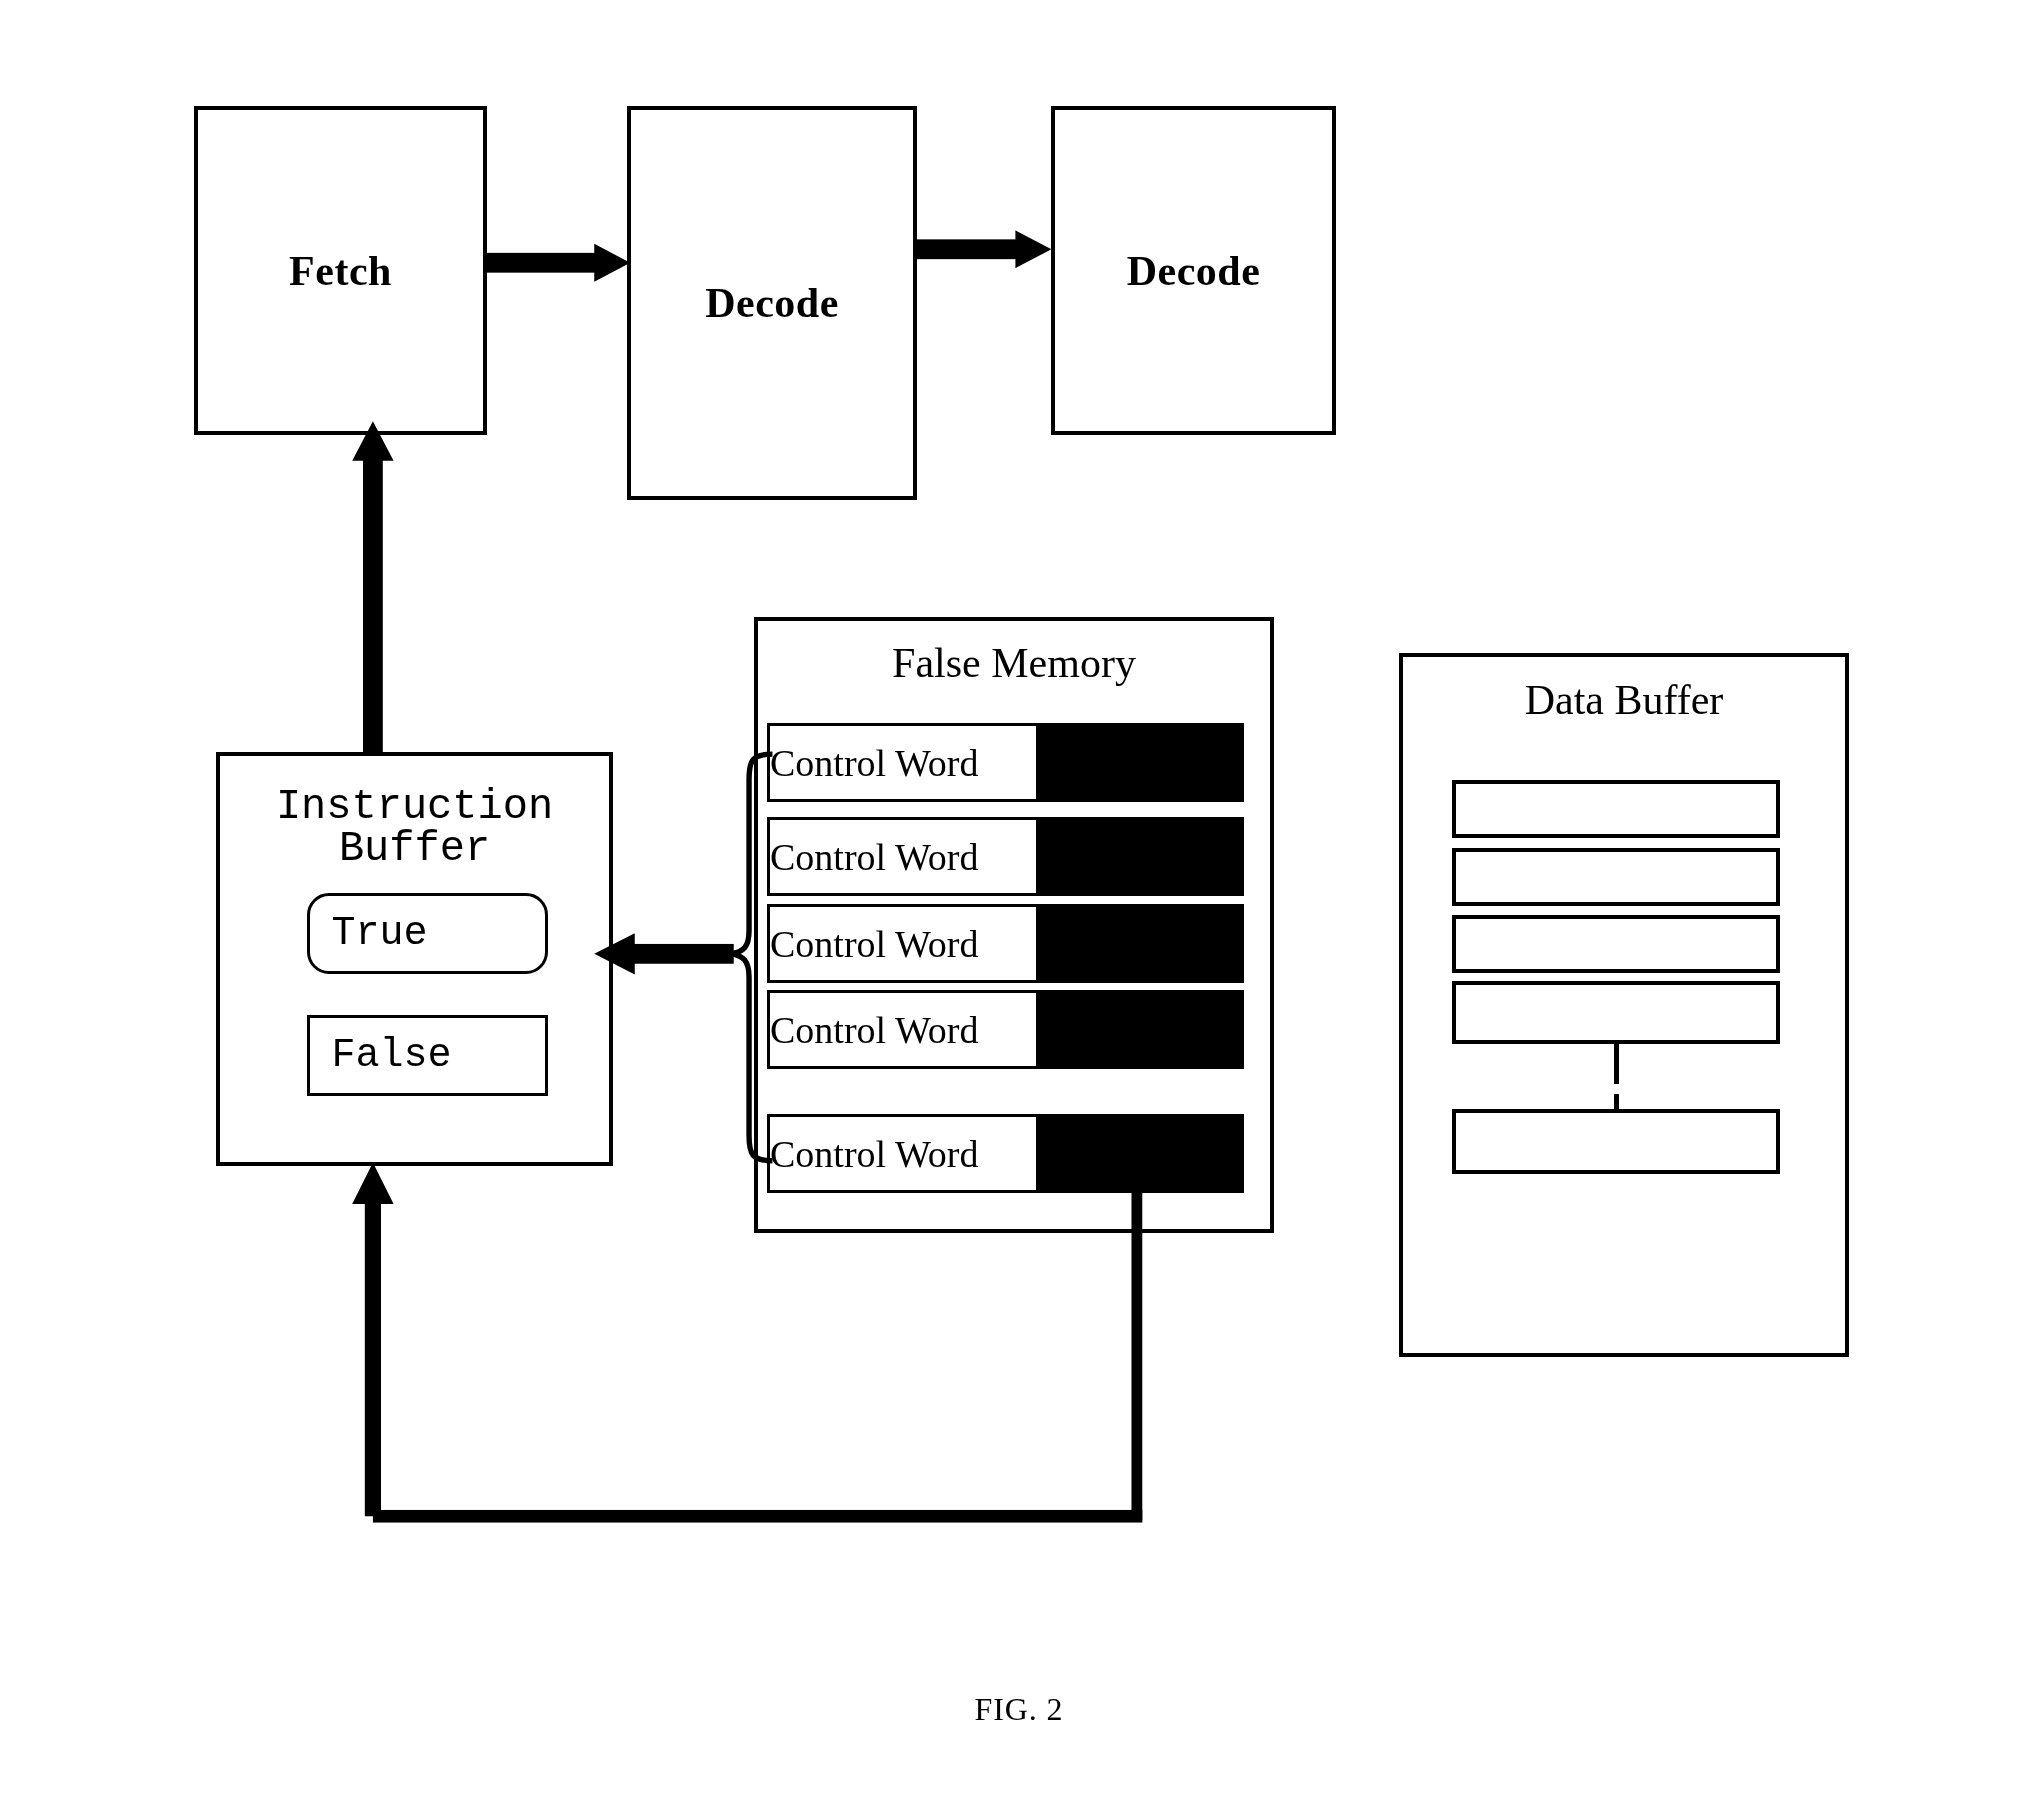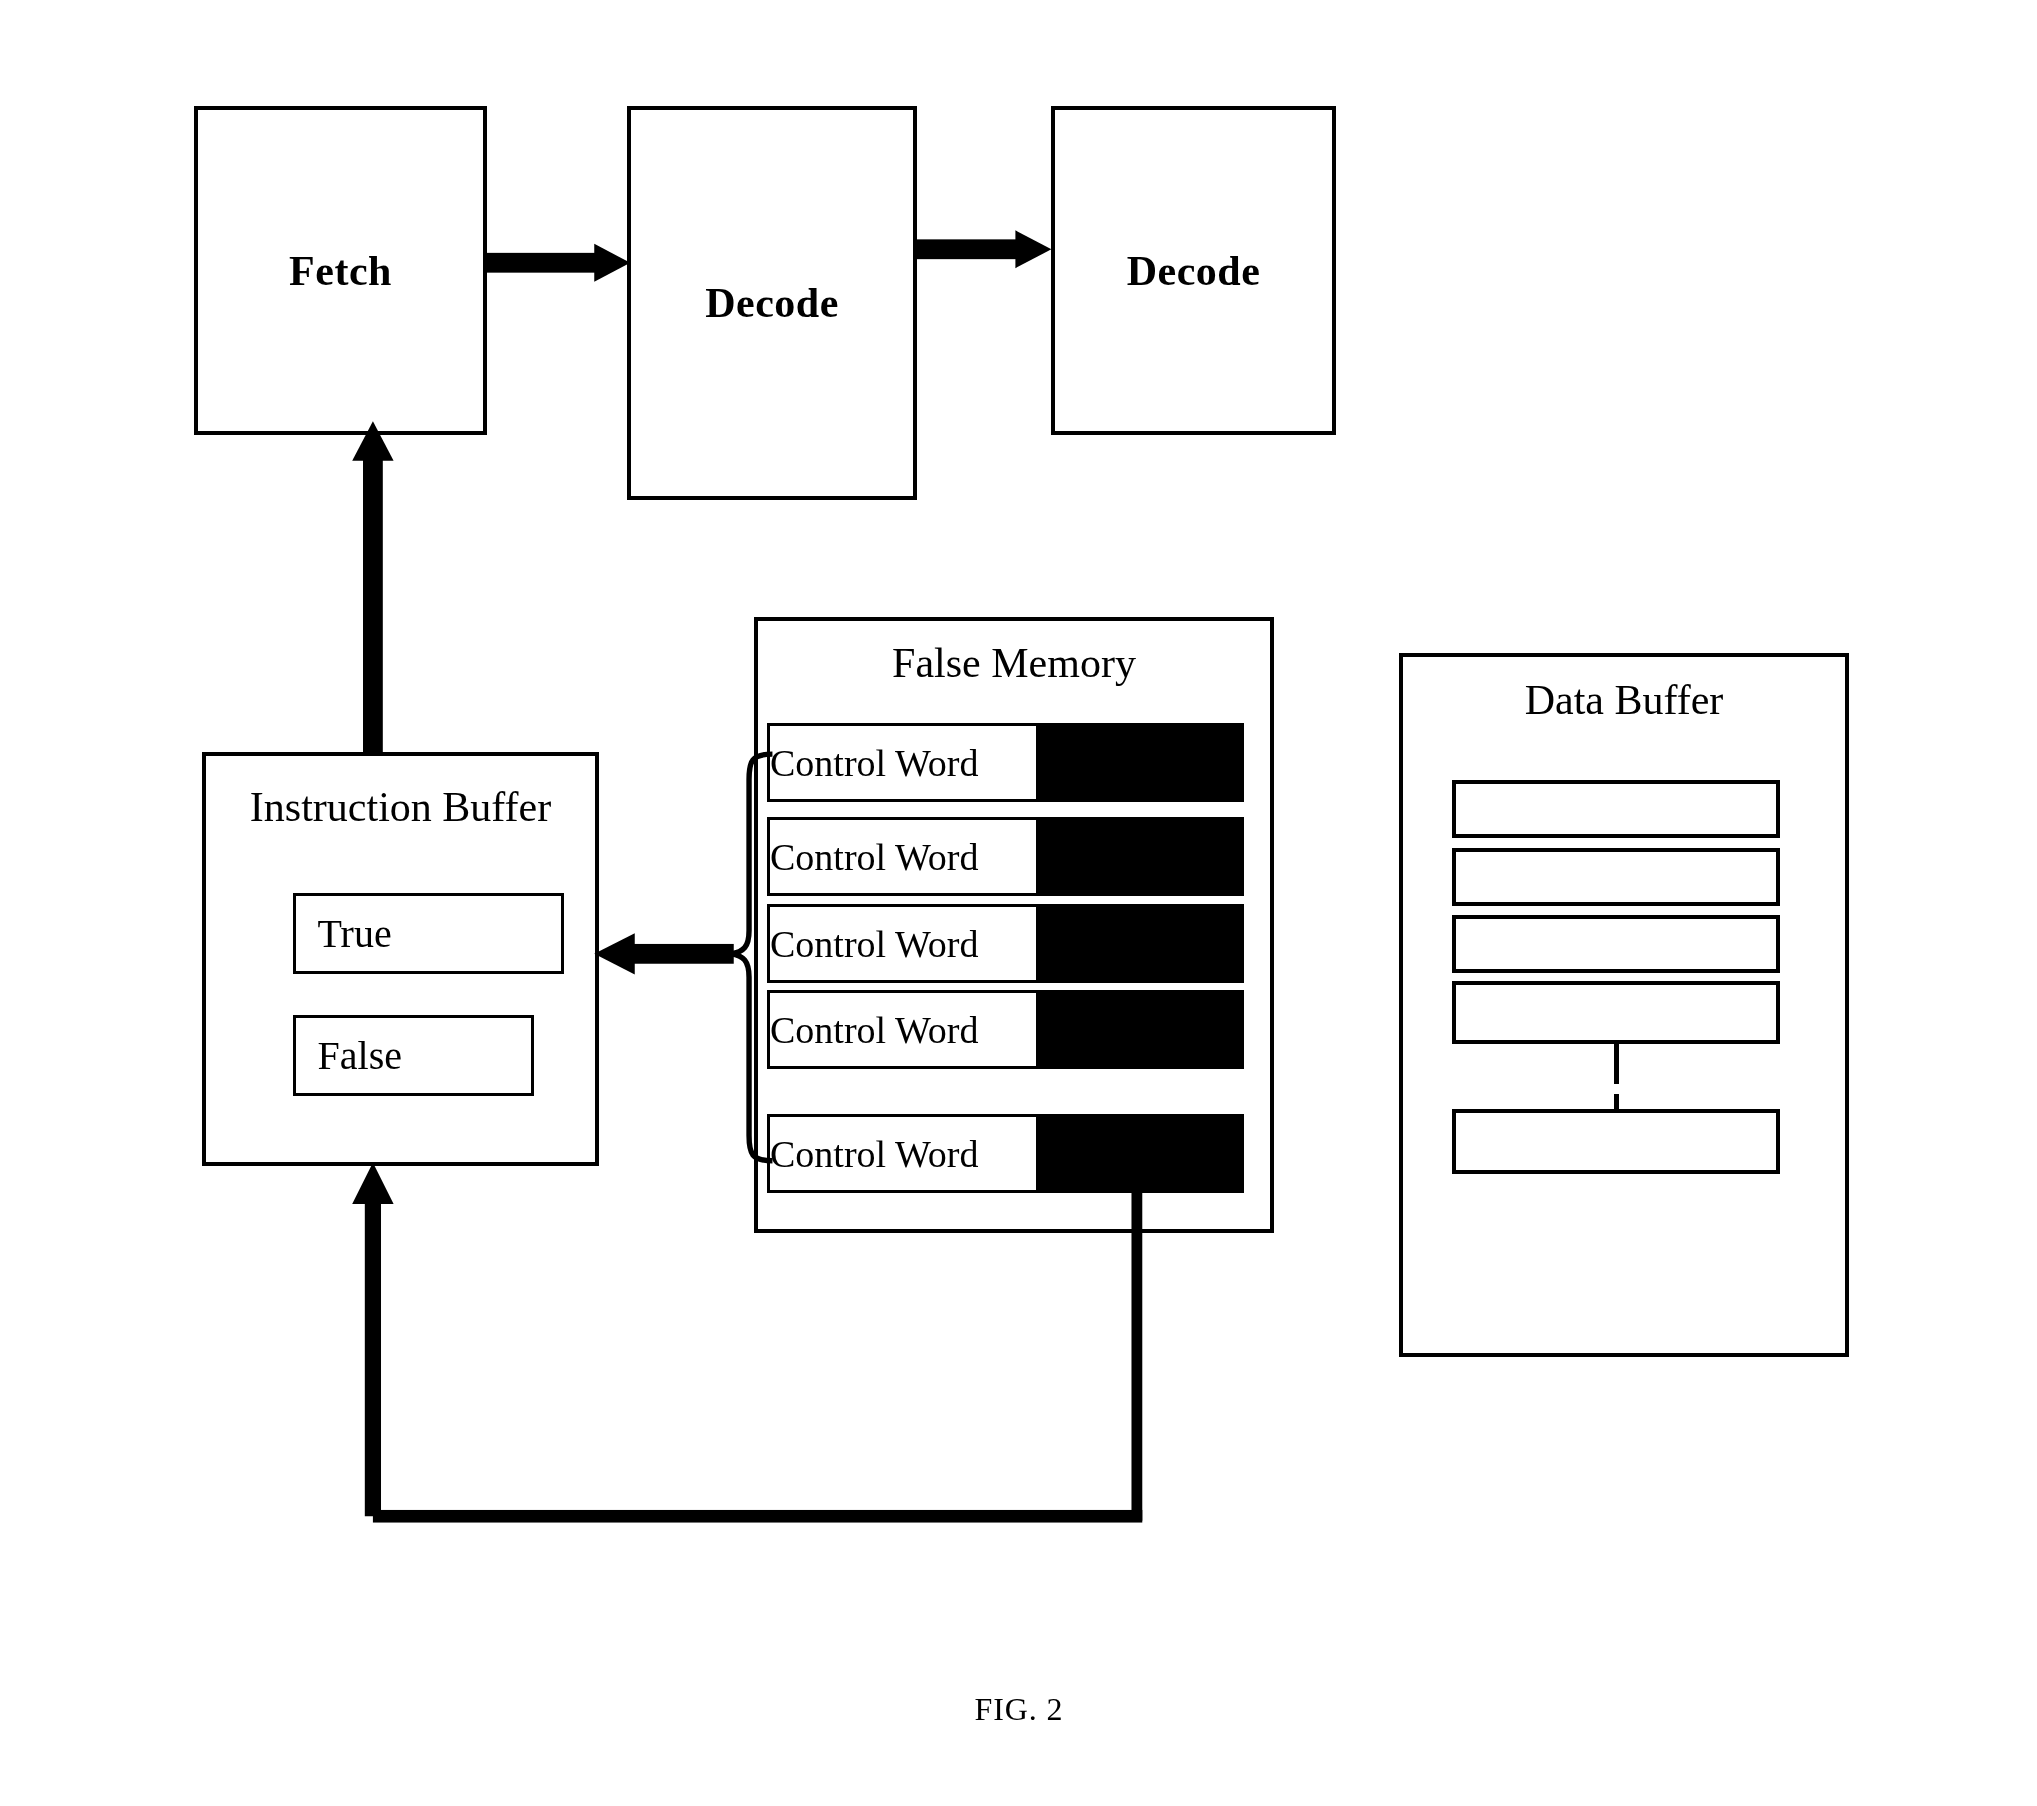--- a/index.html
+++ b/index.html
@@ -120,24 +120,24 @@
   </div>
 
   <div class="box stage-box" style="left:627px; top:106px; width:290px; height:394px;">
     <span class="stage-label">Decode</span>
   </div>
 
   <div class="box stage-box" style="left:1051px; top:106px; width:285px; height:329px;">
     <span class="stage-label">Decode</span>
   </div>
 
-  <div class="box" style="left:202px; top:752px; width:397px; height:414px;">
+  <div class="box" style="left:216px; top:752px; width:397px; height:414px;font-family:Liberation Mono, monospace;">
     <div class="container-title" style="top:30px;">Instruction Buffer</div>
 
-    <div class="inner-box" style="left:87px; top:137px; width:271px; height:81px;">
+    <div class="inner-box" style="left:87px; top:137px; width:241px; height:81px;border-radius:22px;">
       <span class="inner-label">True</span>
     </div>
 
     <div class="inner-box" style="left:87px; top:259px; width:241px; height:81px;">
       <span class="inner-label">False</span>
     </div>
   </div>
 
   <div class="box" style="left:754px; top:617px; width:520px; height:616px;">
     <div class="container-title" style="top:21px;">False Memory</div>

